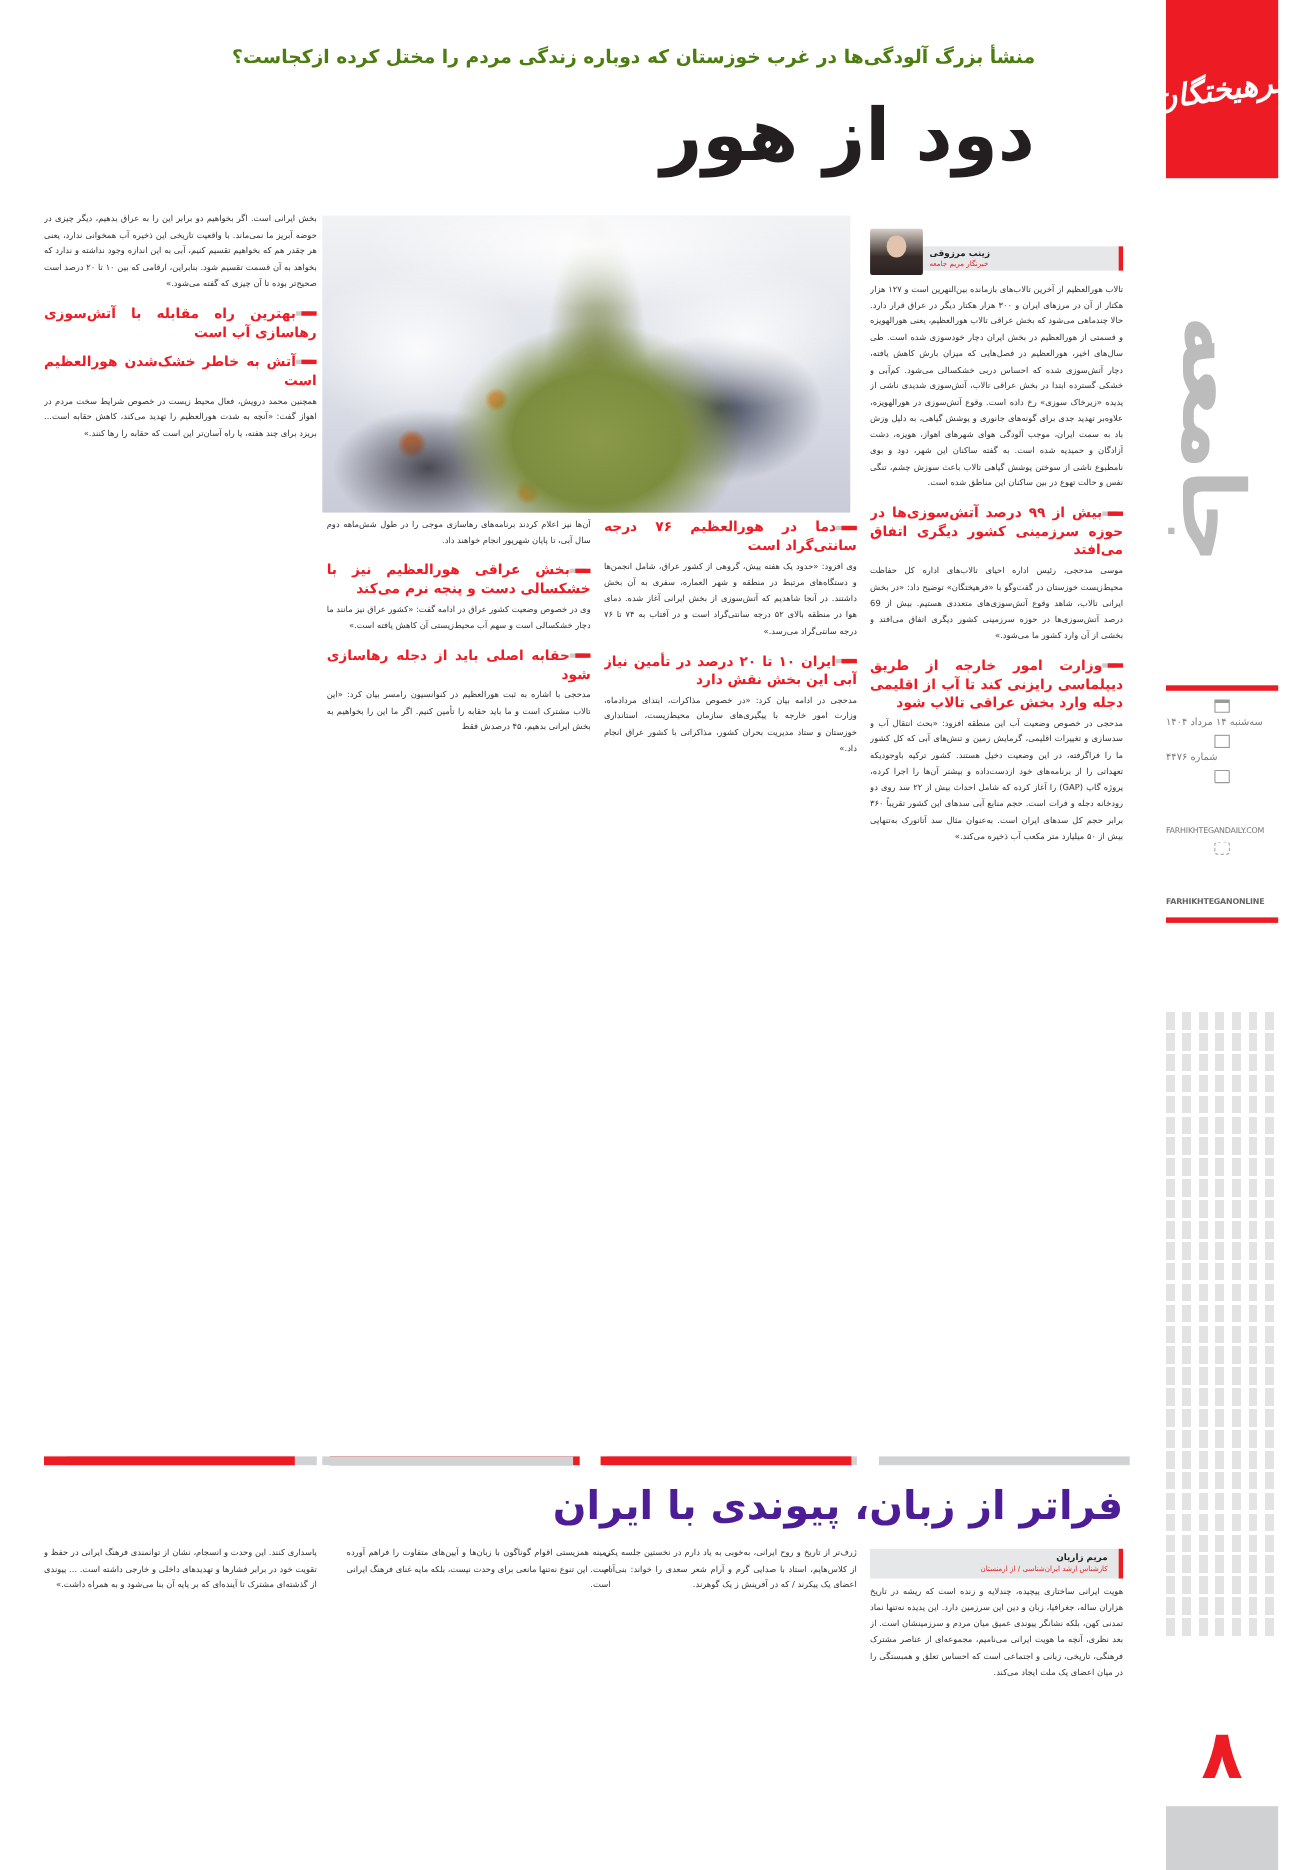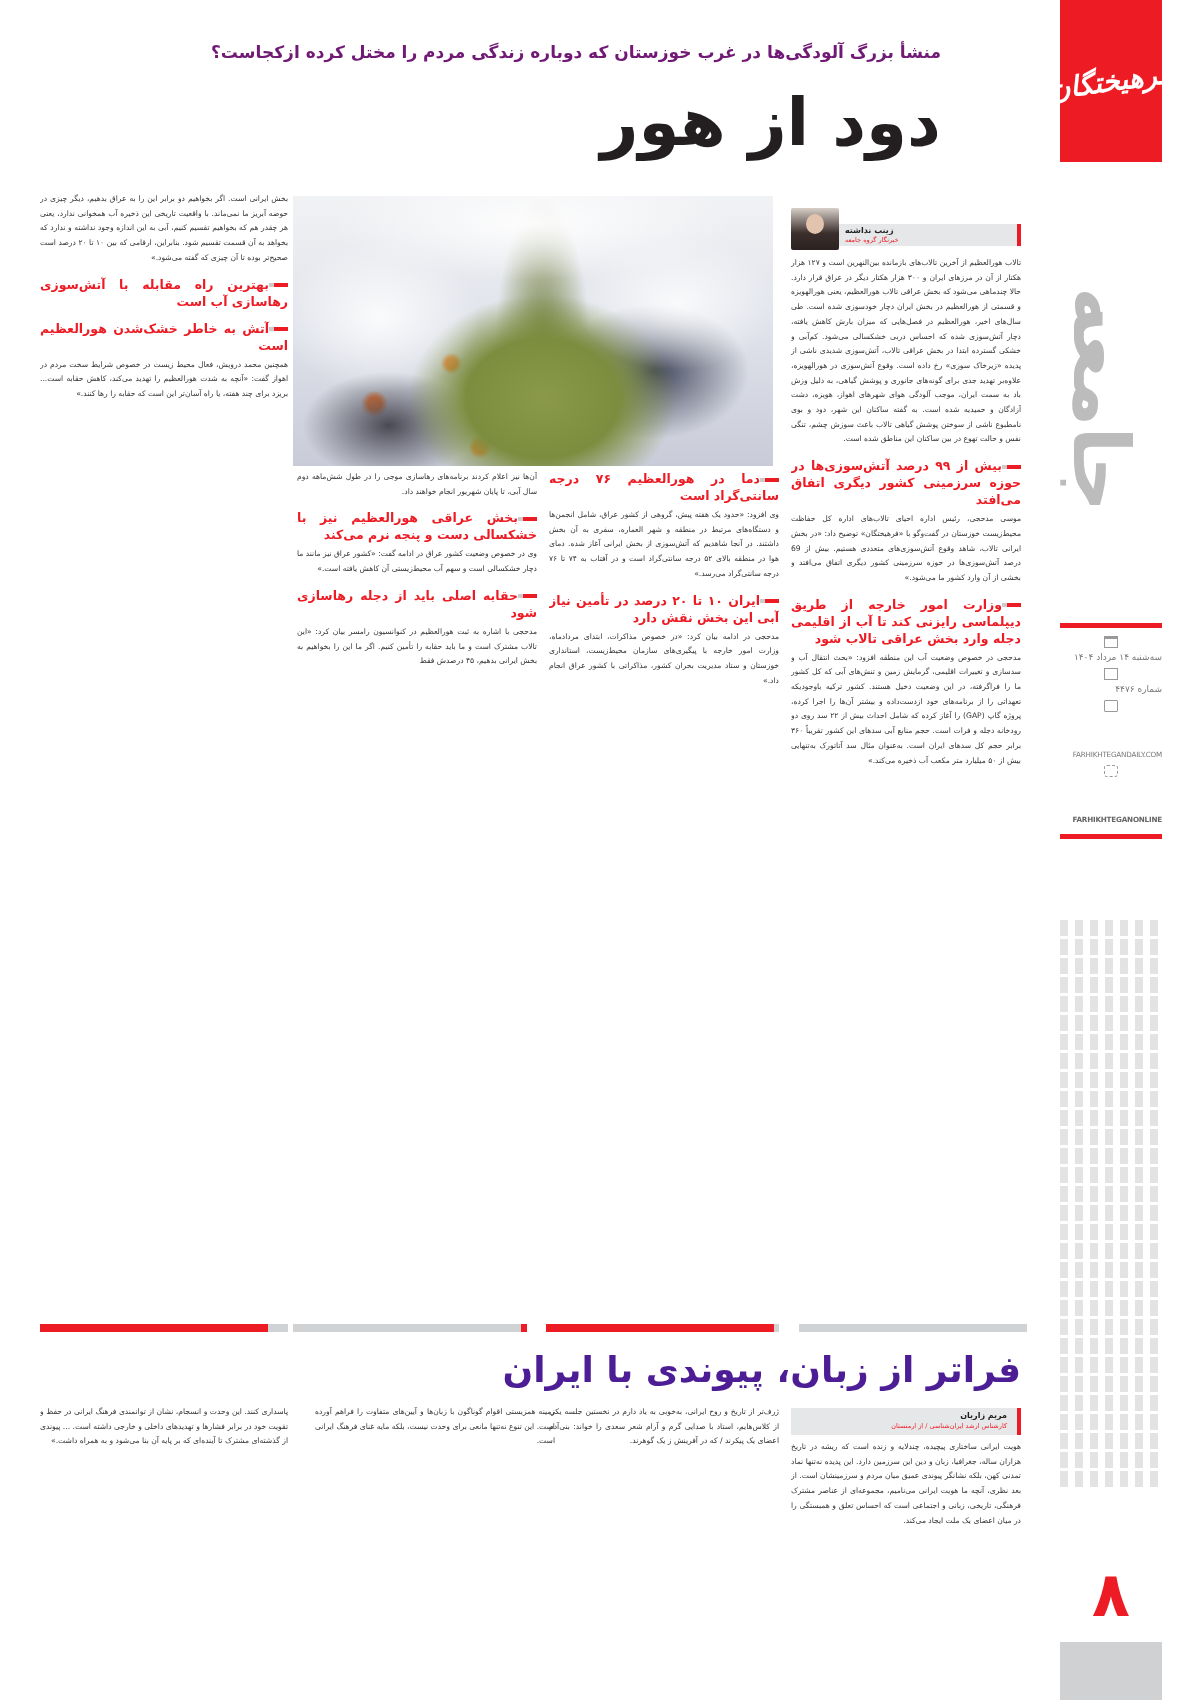--- a/index.html
+++ b/index.html
@@ -6,42 +6,42 @@
   html, body { width: 1191px; height: 1700px; background: #ffffff; overflow: hidden; }
   body { position: relative; font-family: "DejaVu Sans", sans-serif; color: #222; direction: rtl; }
 
   
   .side { position: absolute; right: 0; top: 0; width: 150px; height: 1700px; }
   .logo { position: absolute; right: 29px; top: 0; width: 102px; height: 162px; background: #ed1c24;
           display: flex; align-items: center; justify-content: center; }
   .logo span { color: #fff; font-family: "DejaVu Serif", serif; font-size: 28px; font-weight: bold; font-style: italic; transform: rotate(-8deg); }
   .section-vertical { position: absolute; right: 45px; top: 270px; width: 80px; height: 260px;
           color: #bcbcbc; font-size: 78px; font-weight: bold; writing-mode: vertical-rl; text-align: center; letter-spacing: -4px; font-family: "DejaVu Sans", sans-serif; }
-  .info { position: absolute; right: 29px; top: 623px; width: 102px; text-align: right; }
+  .info { position: absolute; right: 29px; top: 623px; width: 102px; text-align: left; }
   .info .bar { height: 5px; background: #ed1c24; margin: 0 0 8px 0; }
   .info .bar.bottom { margin: 8px 0 0 0; }
   .info .ic { display: block; width: 14px; height: 12px; margin: 4px auto 3px; border: 1px solid #999; }
   .info .ic.cal { border-top: 3px solid #999; }
   .info .ic.web { border-radius: 1px; }
   .info .ic.soc { border-radius: 3px; border-style: dashed; }
   .info .t { font-size: 9px; color: #777; line-height: 13px; white-space: nowrap; }
   .info .t.en { font-size: 7.2px; direction: ltr; letter-spacing: -0.2px; margin-top: 36px; }
   .info .t.en.b { font-weight: bold; color: #666; }
   .barcode { position: absolute; right: 29px; top: 920px; width: 102px; height: 570px;
      background:
        repeating-linear-gradient(90deg, #e3e3e3 0 8px, transparent 8px 15px),
        #fff; }
   .barcode::after { content: ""; position: absolute; inset: 0;
      background: repeating-linear-gradient(180deg, transparent 0 16px, #fff 16px 19px); }
   .page-num { position: absolute; right: 45px; top: 1560px; width: 70px; text-align: center; color: #ed1c24;
      font-size: 62px; font-weight: bold; line-height: 70px; }
   .grey-block { position: absolute; right: 29px; top: 1642px; width: 102px; height: 58px; background: #d0d1d3; }
 
   
-  .kicker { position: absolute; right: 250px; top: 42px; width: 760px; text-align: right; font-size: 17px; font-weight: bold; color: #701a75; white-space: nowrap; }
+  .kicker { position: absolute; right: 250px; top: 42px; width: 760px; text-align: right; font-size: 17px; font-weight: bold; color: #4d7c0f; white-space: nowrap; }
   .headline { position: absolute; right: 250px; top: 78px; width: 560px; text-align: right; font-size: 66px; font-weight: 900; color: #231f20; line-height: 90px; letter-spacing: -2px; }
 
   
   .col { position: absolute; font-size: 7.6px; line-height: 14.7px; color: #333; text-align: justify; overflow: hidden; }
   .col p { margin-bottom: 6px; }
   .sub { color: #ed1c24; font-weight: bold; font-size: 12.5px; line-height: 17px; margin: 10px 0 4px; position: relative; padding-right: 0; }
   .sub .dash { display: inline-block; width: 14px; height: 4px; background: #ed1c24; vertical-align: middle; margin-left: 5px; box-shadow: -5px 0 0 #ccc; }
 
   .author { position: absolute; right: 170px; top: 208px; width: 230px; height: 42px; }
   .author .strip { position: absolute; right: 0; top: 16px; width: 230px; height: 22px; background: #e6e7e8; border-right: 4px solid #ed1c24; }
@@ -102,22 +102,22 @@
   <div class="page-num">۸</div>
   <div class="grey-block"></div>
 </div>
 
 <div class="kicker">منشأ بزرگ آلودگی‌ها در غرب خوزستان که دوباره زندگی مردم را مختل کرده ازکجاست؟</div>
 <div class="headline">دود از هور</div>
 
 <div class="author">
   <div class="strip"></div>
   <div class="photo"></div>
-  <div class="name">زینب نداشته</div>
-  <div class="role">خبرنگار گروه جامعه</div>
+  <div class="name">زینب مرزوقی</div>
+  <div class="role">خبرنگار مریم جامعه</div>
 </div>
 
 <div class="photo-main" title="نمای هوایی از آتش‌سوزی و دود در نیزارهای هورالعظیم"></div>
 
 <div class="col" style="right:170px; top:256px; width:230px; height:1020px;">
   <p>تالاب هورالعظیم از آخرین تالاب‌های بازمانده بین‌النهرین است و ۱۲۷ هزار هکتار از آن در مرزهای ایران و ۳۰۰ هزار هکتار دیگر در عراق قرار دارد. حالا چندماهی می‌شود که بخش عراقی تالاب هورالعظیم، یعنی هورالهویزه و قسمتی از هورالعظیم در بخش ایران دچار خودسوزی شده است. طی سال‌های اخیر، هورالعظیم در فصل‌هایی که میزان بارش کاهش یافته، دچار آتش‌سوزی شده که احساس دربی خشکسالی می‌شود. کم‌آبی و خشکی گسترده ابتدا در بخش عراقی تالاب، آتش‌سوزی شدیدی ناشی از پدیده «زیرخاک سوزی» رخ داده است. وقوع آتش‌سوزی در هورالهویزه، علاوه‌بر تهدید جدی برای گونه‌های جانوری و پوشش گیاهی، به دلیل وزش باد به سمت ایران، موجب آلودگی هوای شهرهای اهواز، هویزه، دشت آزادگان و حمیدیه شده است. به گفته ساکنان این شهر، دود و بوی نامطبوع ناشی از سوختن پوشش گیاهی تالاب باعث سوزش چشم، تنگی نفس و حالت تهوع در بین ساکنان این مناطق شده است.</p>
   <div class="sub"><span class="dash"></span><span>بیش از ۹۹ درصد آتش‌سوزی‌ها در حوزه سرزمینی کشور دیگری اتفاق می‌افتد</span></div>
   <p>موسی مدحجی، رئیس اداره احیای تالاب‌های اداره کل حفاظت محیط‌زیست خوزستان در گفت‌وگو با «فرهیختگان» توضیح داد: «در بخش ایرانی تالاب، شاهد وقوع آتش‌سوزی‌های متعددی هستیم. بیش از 69 درصد آتش‌سوزی‌ها در حوزه سرزمینی کشور دیگری اتفاق می‌افتد و بخشی از آن وارد کشور ما می‌شود.»</p>
   <div class="sub"><span class="dash"></span><span>وزارت امور خارجه از طریق دیپلماسی رایزنی کند تا آب از اقلیمی دجله وارد بخش عراقی تالاب شود</span></div>
   <p>مدحجی در خصوص وضعیت آب این منطقه افزود: «بحث انتقال آب و سدسازی و تغییرات اقلیمی، گرمایش زمین و تنش‌های آبی که کل کشور ما را فراگرفته، در این وضعیت دخیل هستند. کشور ترکیه باوجودیکه تعهداتی را از برنامه‌های خود ازدست‌داده و بیشتر آن‌ها را اجرا کرده، پروژه گاپ (GAP) را آغاز کرده که شامل احداث بیش از ۲۲ سد روی دو رودخانه دجله و فرات است. حجم منابع آبی سدهای این کشور تقریباً ۳۶۰ برابر حجم کل سدهای ایران است. به‌عنوان مثال سد آتاتورک به‌تنهایی بیش از ۵۰ میلیارد متر مکعب آب ذخیره می‌کند.»</p>

